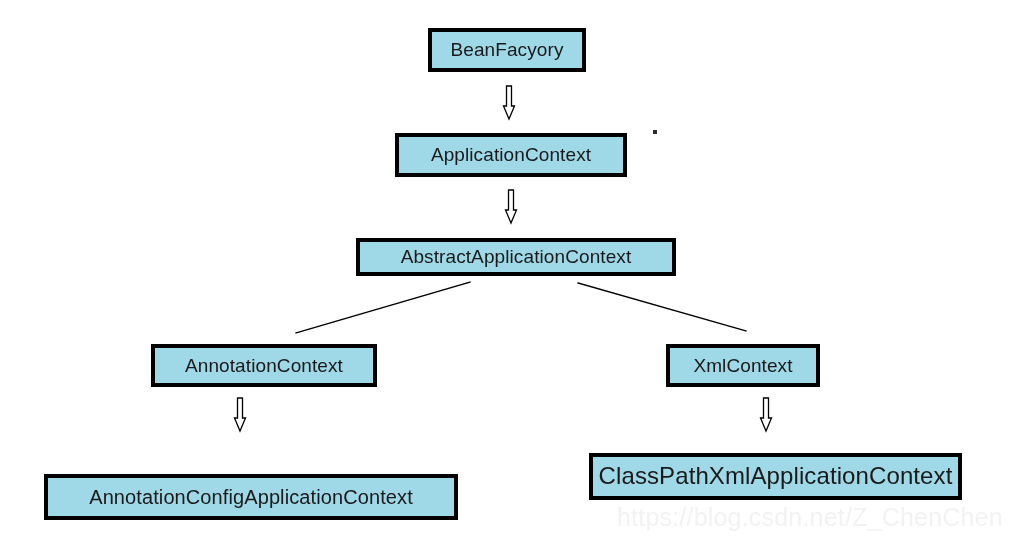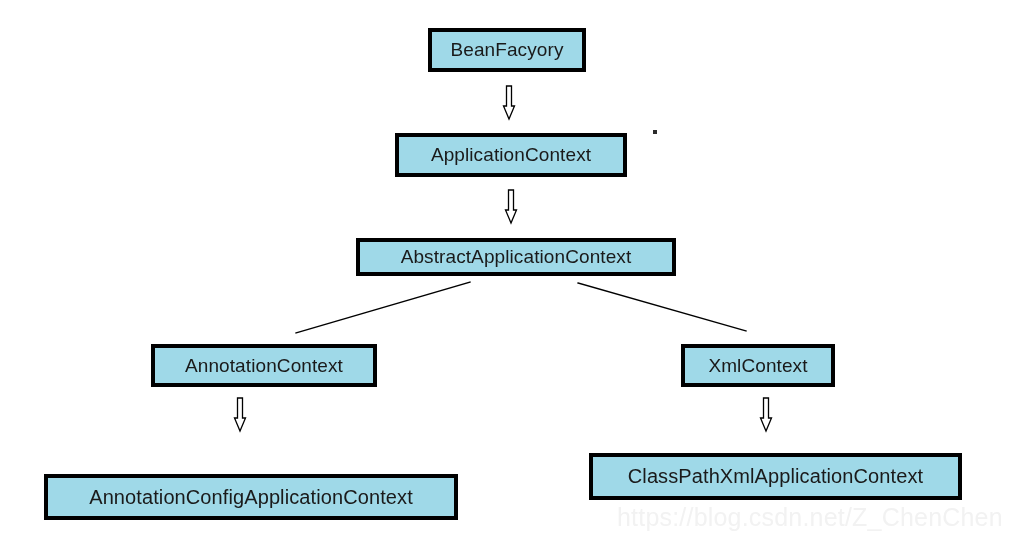--- a/index.html
+++ b/index.html
@@ -93,29 +93,29 @@
   </div>
 
   <div class="node" id="node-abstract-application-context" style="left: 356px; top: 238px; width: 320px; height: 38px; background: rgb(159, 217, 232); border-color: rgb(0, 0, 0); color: rgb(26, 26, 26); font-size: 19px;">
     <span class="node-label">AbstractApplicationContext</span>
   </div>
 
   <div class="node" id="node-annotation-context" style="left: 151px; top: 344px; width: 226px; height: 43px; background: rgb(159, 217, 232); border-color: rgb(0, 0, 0); color: rgb(26, 26, 26); font-size: 19px;">
     <span class="node-label">AnnotationContext</span>
   </div>
 
-  <div class="node" id="node-xml-context" style="left: 681px; top: 344px; width: 154px; height: 43px; background: rgb(159, 217, 232); border-color: rgb(0, 0, 0); color: rgb(26, 26, 26); font-size: 19px;">
+  <div class="node" id="node-xml-context" style="left: 666px; top: 344px; width: 154px; height: 43px; background: rgb(159, 217, 232); border-color: rgb(0, 0, 0); color: rgb(26, 26, 26); font-size: 19px;">
     <span class="node-label">XmlContext</span>
   </div>
 
   <div class="node" id="node-annotation-config-application-context" style="left: 44px; top: 454px; width: 414px; height: 46px; background: rgb(159, 217, 232); border-color: rgb(0, 0, 0); color: rgb(26, 26, 26); font-size: 20px; margin-top: 20px;">
     <span class="node-label">AnnotationConfigApplicationContext</span>
   </div>
 
-  <div class="node" id="node-classpath-xml-application-context" style="left: 589px; top: 453px; width: 373px; height: 47px; background: rgb(159, 217, 232); border-color: rgb(0, 0, 0); color: rgb(26, 26, 26); font-size: 20px;">
+  <div class="node" id="node-classpath-xml-application-context" style="left: 589px; top: 453px; width: 373px; height: 47px; background: rgb(159, 217, 232); border-color: rgb(0, 0, 0); color: rgb(26, 26, 26); font-size: 24px;">
     <span class="node-label">ClassPathXmlApplicationContext</span>
   </div>
 
   <div class="arrow" id="arrow-0" style="left: 501px; top: 85px;">
     <svg viewBox="0 0 16 36" aria-hidden="true">
       <path d="M5.5 1 L10.5 1 L10.5 21 L13.5 21 L8 34 L2.5 21 L5.5 21 Z" fill="#ffffff" stroke="#000000" stroke-width="1.3" stroke-linejoin="miter"></path>
     </svg>
   </div>
   <div class="arrow" id="arrow-1" style="left: 503px; top: 189px;">
     <svg viewBox="0 0 16 36" aria-hidden="true">

